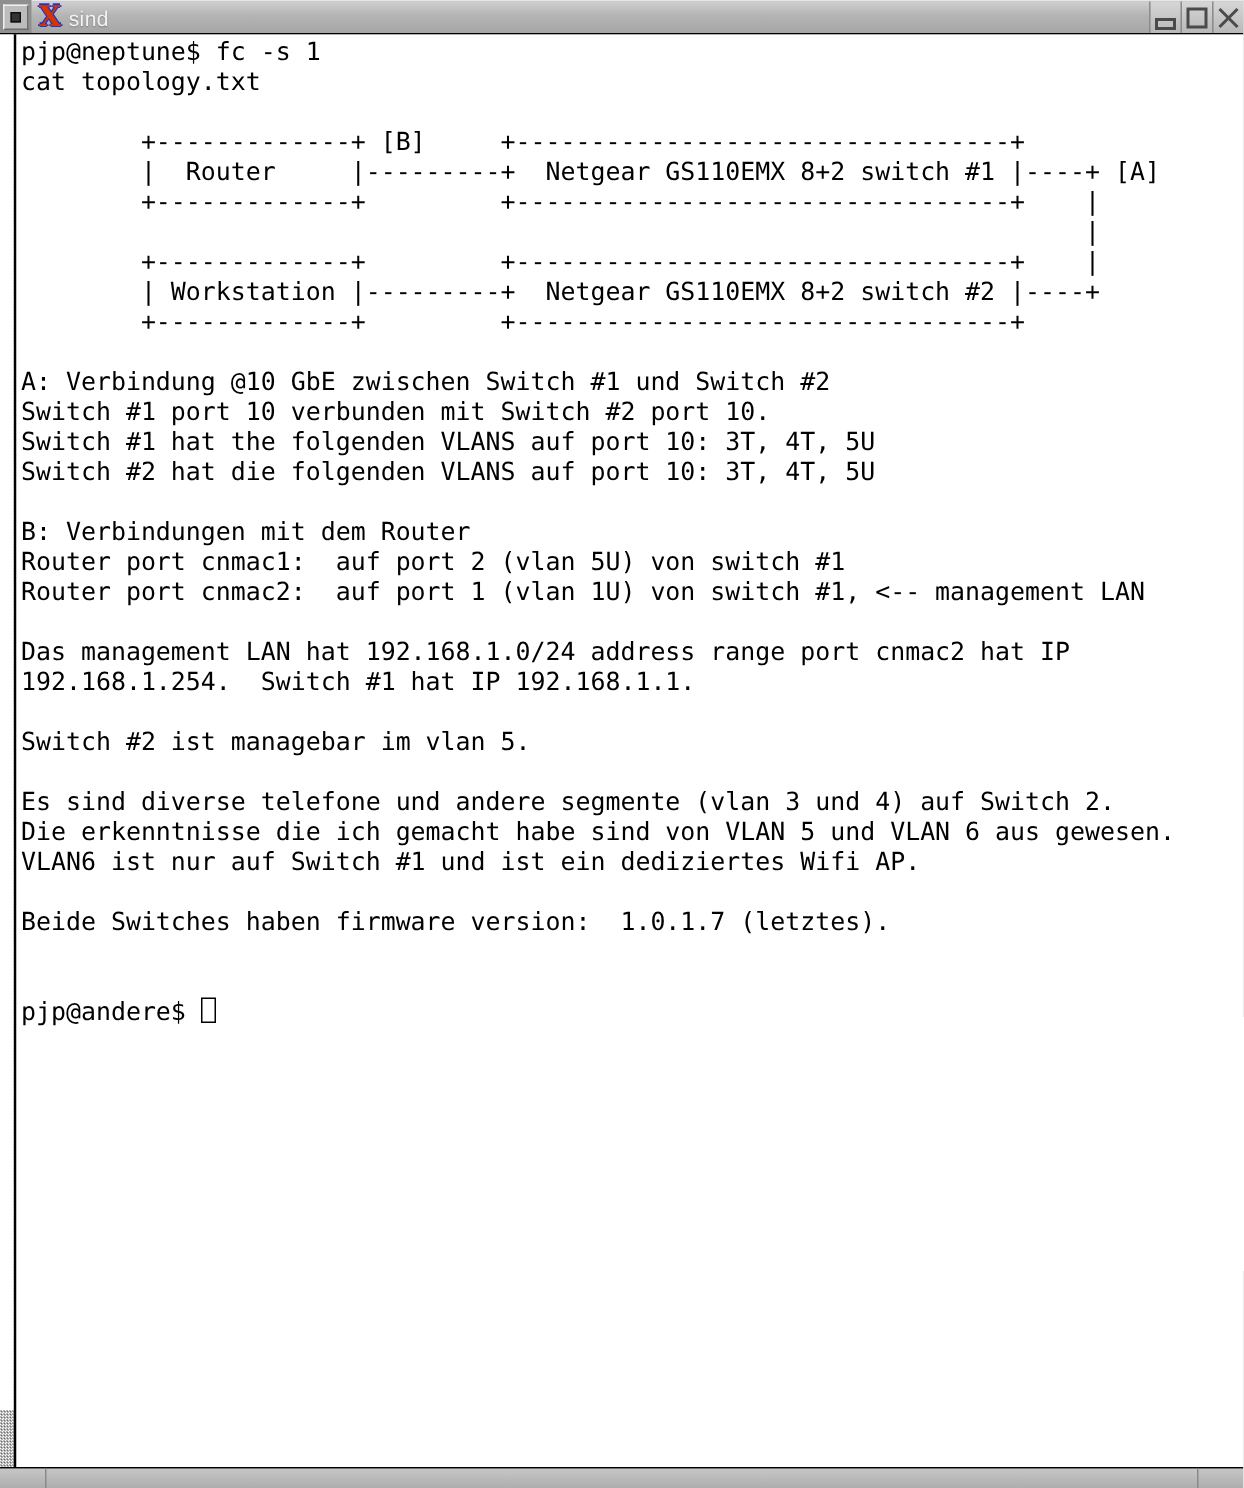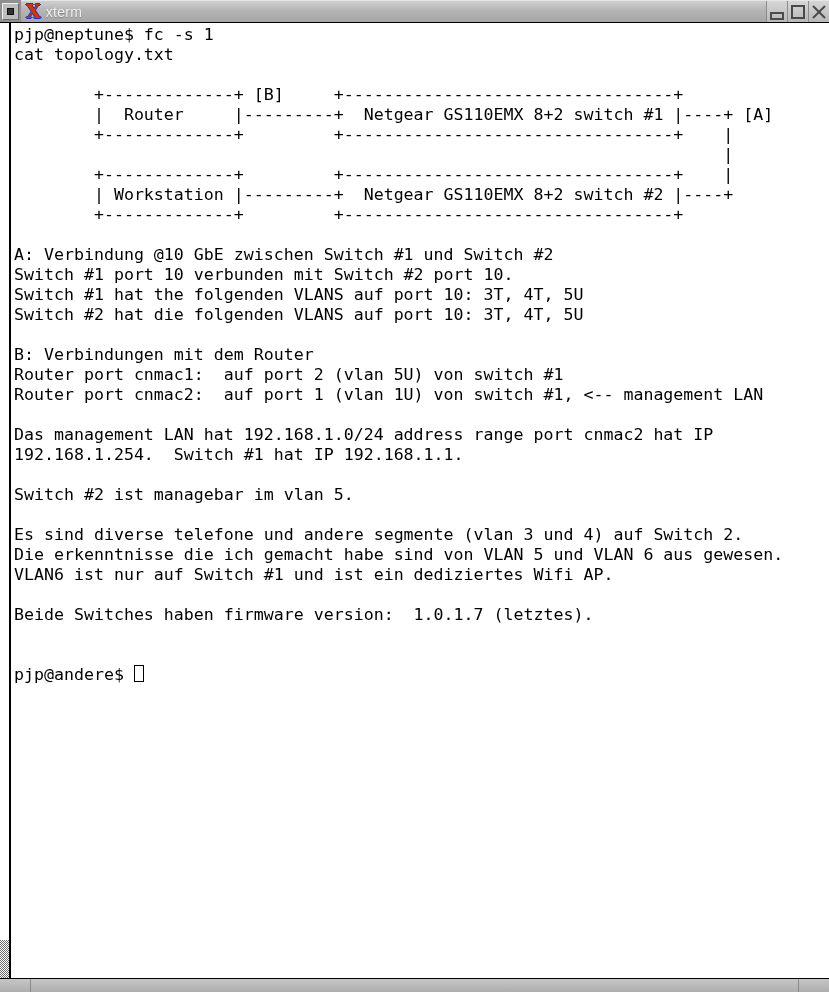--- a/index.html
+++ b/index.html
@@ -81,21 +81,21 @@
 <body>
 
 <div class="window">
 
   <div class="titlebar">
     <div class="menu-button">
       <div class="menu-dot"></div>
     </div>
     <div class="titlebar-main">
       <span class="xterm-icon">X</span>
-      <span class="title-text">xterm</span>
+      <span class="title-text">sind</span>
       <div class="win-buttons">
         <div class="win-btn">
           <div class="glyph-min"></div>
         </div>
         <div class="win-btn">
           <div class="glyph-max"></div>
         </div>
         <div class="win-btn">
           <svg class="glyph-close" width="14" height="14" viewBox="0 0 14 14">
             <line x1="1" y1="1" x2="13" y2="13" stroke="#4a4a4a" stroke-width="2"></line>

